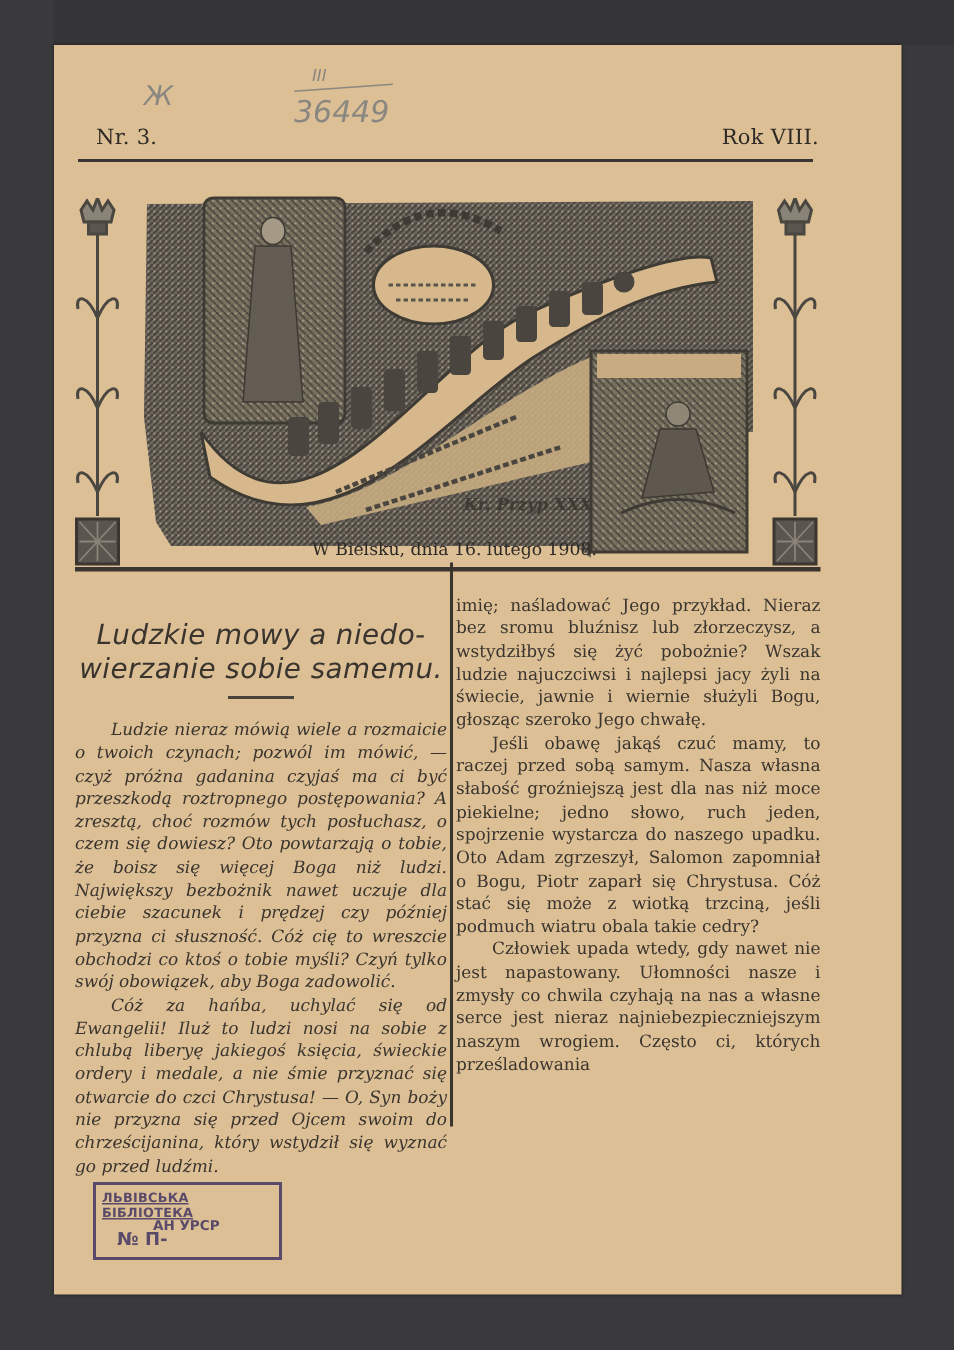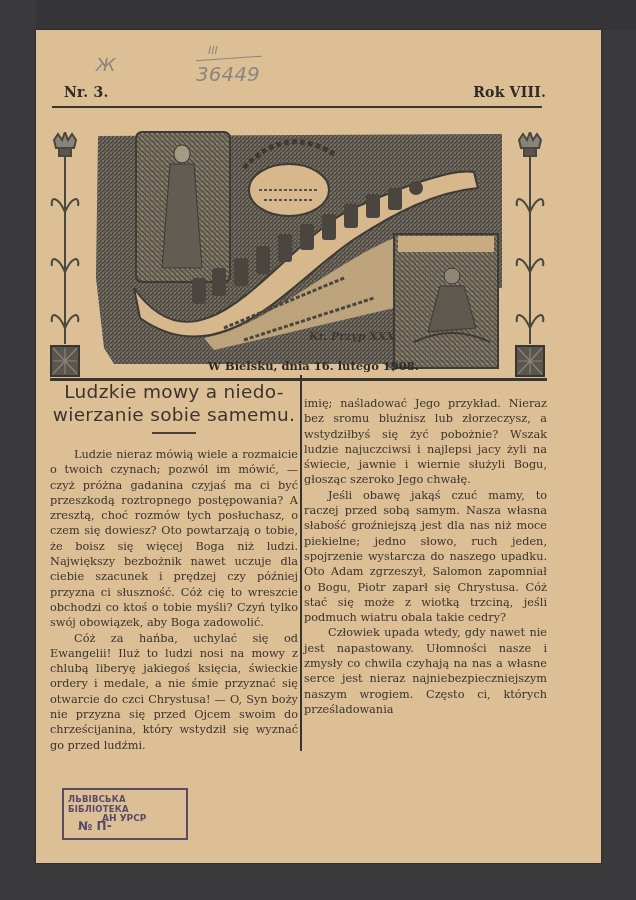--- a/index.html
+++ b/index.html
@@ -4,35 +4,35 @@
 <style>
   html,body{margin:0;padding:0;}
   body{width:636px;height:900px;background:#3a3a3c;position:relative;overflow:hidden;font-family:"DejaVu Serif",serif;}
   .topband{position:absolute;left:36px;top:0;width:600px;height:30px;background:#353538;}
   .page{position:absolute;left:36px;top:30px;width:565px;height:833px;background:#dcbf95;box-shadow:0 0 2px rgba(0,0,0,.5);}
   .shelfmark{position:absolute;left:60px;top:14px;color:#8a8780;font-family:"DejaVu Sans",sans-serif;font-style:italic;font-size:20px;}
   .shelfmark .prefix{position:absolute;left:0;top:10px;font-size:18px;}
   .shelfmark .sup{position:absolute;left:112px;top:0;font-size:11px;text-align:right;}
   .shelfmark .line{position:absolute;left:100px;top:14px;width:66px;height:1px;background:#8a8780;transform:rotate(-4deg);}
   .shelfmark .num{position:absolute;left:100px;top:18px;}
-  .header{position:absolute;left:28px;top:54px;width:482px;display:flex;justify-content:space-between;font-family:"DejaVu Serif",serif;font-weight:bold;font-size:14px;color:#2e2a26;letter-spacing:.2px;}
+  .header{position:absolute;left:28px;top:54px;width:482px;display:flex;justify-content:space-between;font-family:"DejaVu Serif",serif;font-weight:normal;font-size:14px;color:#2e2a26;letter-spacing:.2px;}
   .rule{position:absolute;left:16px;height:2px;background:#3a3530;}
   .illus{position:absolute;left:58px;top:98px;width:412px;height:244px;}
   .pillar{position:absolute;top:102px;width:34px;height:248px;}
-  .dateline{position:absolute;left:172px;top:329px;font-size:11.5px;font-weight:bold;color:#2e2a26;font-family:"DejaVu Serif",serif;}
+  .dateline{position:absolute;left:172px;top:329px;font-size:11.5px;font-weight:normal;color:#2e2a26;font-family:"DejaVu Serif",serif;}
   .col{position:absolute;top:340px;font-family:"DejaVu Serif",serif;font-size:11.3px;line-height:15.3px;color:#3a342e;text-align:justify;}
   .col p{margin:0;text-indent:24px;}
   .col p.noindent{text-indent:0;}
   .col1{left:14px;width:248px;}
   .col2{left:268px;width:243px;}
   .title{font-family:"DejaVu Sans",sans-serif;font-size:18.5px;line-height:23px;text-align:center;color:#3a342e;margin-bottom:5px;letter-spacing:.3px;}
   .title-rule{width:44px;height:2px;background:#4a433c;margin:6px auto 13px auto;}
   .coldiv{position:absolute;left:264px;top:345px;width:1.5px;height:376px;background:#3a342e;}
   .stamp{position:absolute;left:26px;top:758px;width:122px;height:48px;border:2px solid #5a4a6a;color:#5a4a6a;font-family:"DejaVu Sans",sans-serif;font-weight:bold;}
-  .stamp .l1{position:absolute;left:4px;top:4px;font-size:8.5px;letter-spacing:.2px;}
+  .stamp .l1{position:absolute;left:4px;top:4px;font-size:8.5px;letter-spacing:.2px;text-decoration:underline;}
   .stamp .l2{position:absolute;left:38px;top:23px;font-size:9px;text-align:right;}
   .stamp .l3{position:absolute;left:14px;top:29px;font-size:12px;}
 </style>
 </head>
 <body>
 
 <div class="topband"></div>
 
 <div class="page">
 
@@ -122,28 +122,28 @@
     <rect x="300" y="106" width="104" height="134" fill="url(#hatch2)" stroke="#3e3a34" stroke-width="2"></rect>
     <rect x="304" y="108" width="96" height="16" fill="#c8ab80"></rect>
     <circle cx="358" cy="148" r="8" fill="#8f8676" stroke="#3e3a34"></circle>
     <path d="M346 158 L370 158 L382 200 L334 204 Z" fill="#5e584e" stroke="#3e3a34"></path>
     <path d="M320 214 Q 358 196 396 214" fill="none" stroke="#3e3a34" stroke-width="2"></path>
   </svg>
 
   <div class="dateline">W Bielsku, dnia 16. lutego 1908.</div>
   <div class="rule" style="top:348px;width:497px;left:14px;height:2.5px;"></div>
 
-  <div class="col col1" style="top:350px;">
+  <div class="col col1" style="top:382px;font-style:italic;">
     <div class="title">
       <div>Ludzkie mowy a niedo-</div>
       <div>wierzanie sobie samemu.</div>
     </div>
     <div class="title-rule"></div>
     <p>Ludzie nieraz mówią wiele a rozmaicie o twoich czynach; pozwól im mówić, — czyż próżna gadanina czyjaś ma ci być przeszkodą roztropnego postępowania? A zresztą, choć rozmów tych posłuchasz, o czem się dowiesz? Oto powtarzają o tobie, że boisz się więcej Boga niż ludzi. Największy bezbożnik nawet uczuje dla ciebie szacunek i prędzej czy później przyzna ci słuszność. Cóż cię to wreszcie obchodzi co ktoś o tobie myśli? Czyń tylko swój obowiązek, aby Boga zadowolić.</p>
-    <p>Cóż za hańba, uchylać się od Ewangelii! Iluż to ludzi nosi na mowy z chlubą liberyę jakiegoś księcia, świeckie ordery i medale, a nie śmie przyznać się otwarcie do czci Chrystusa! — O, Syn boży nie przyzna się przed Ojcem swoim do chrześcijanina, który wstydził się wyznać go przed ludźmi.</p>
+    <p>Cóż za hańba, uchylać się od Ewangelii! Iluż to ludzi nosi na sobie z chlubą liberyę jakiegoś księcia, świeckie ordery i medale, a nie śmie przyznać się otwarcie do czci Chrystusa! — O, Syn boży nie przyzna się przed Ojcem swoim do chrześcijanina, który wstydził się wyznać go przed ludźmi.</p>
   </div>
 
   <div class="coldiv"></div>
 
   <div class="col col2" style="top:366px;">
     <p class="noindent">imię; naśladować Jego przykład. Nieraz bez sromu bluźnisz lub złorzeczysz, a wstydziłbyś się żyć pobożnie? Wszak ludzie najuczciwsi i najlepsi jacy żyli na świecie, jawnie i wiernie służyli Bogu, głosząc szeroko Jego chwałę.</p>
     <p>Jeśli obawę jakąś czuć mamy, to raczej przed sobą samym. Nasza własna słabość groźniejszą jest dla nas niż moce piekielne; jedno słowo, ruch jeden, spojrzenie wystarcza do naszego upadku. Oto Adam zgrzeszył, Salomon zapomniał o Bogu, Piotr zaparł się Chrystusa. Cóż stać się może z wiotką trzciną, jeśli podmuch wiatru obala takie cedry?</p>
     <p>Człowiek upada wtedy, gdy nawet nie jest napastowany. Ułomności nasze i zmysły co chwila czyhają na nas a własne serce jest nieraz najniebezpieczniejszym naszym wrogiem. Często ci, których prześladowania</p>
   </div>
 

